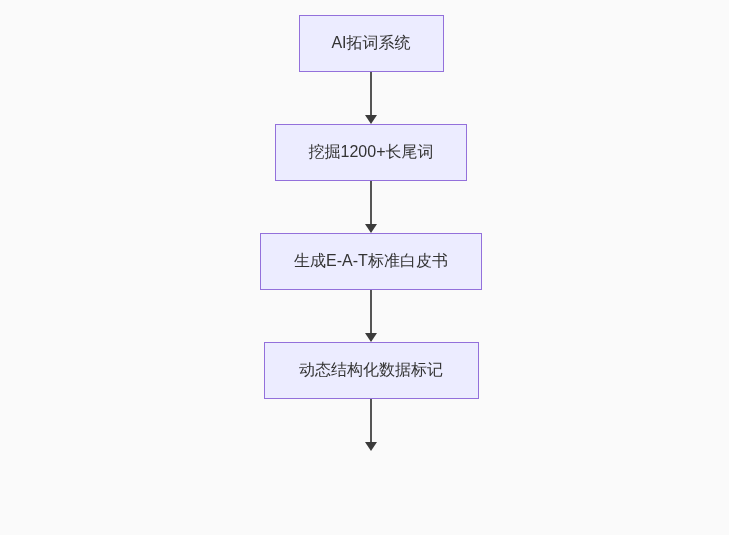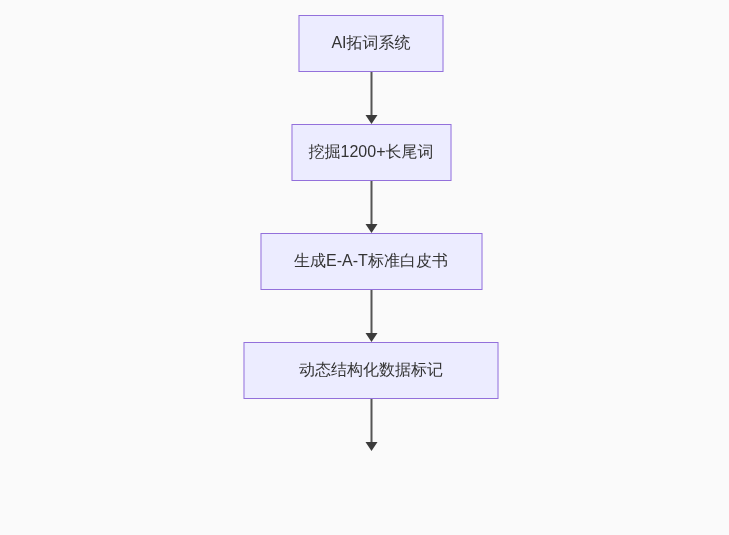--- a/index.html
+++ b/index.html
@@ -40,23 +40,23 @@
     border: 1px solid var(--node-border);
     display: flex;
     align-items: center;
     justify-content: center;
     font-size: 16px;
     color: var(--text);
     white-space: nowrap;
     text-align: left;
   }
   .n1 { width: 145px; }
-  .n2 { width: 160px; }
+  .n2 { width: 192px; }
   .n3 { width: 222px; }
-  .n4 { width: 255px; }
+  .n4 { width: 215px; }
   .n5 { width: 232px; }
   .edge {
     position: relative;
     height: 52px;
     width: 16px;
     display: flex;
     justify-content: center;
   }
   .edge .line {
     width: 2px;

